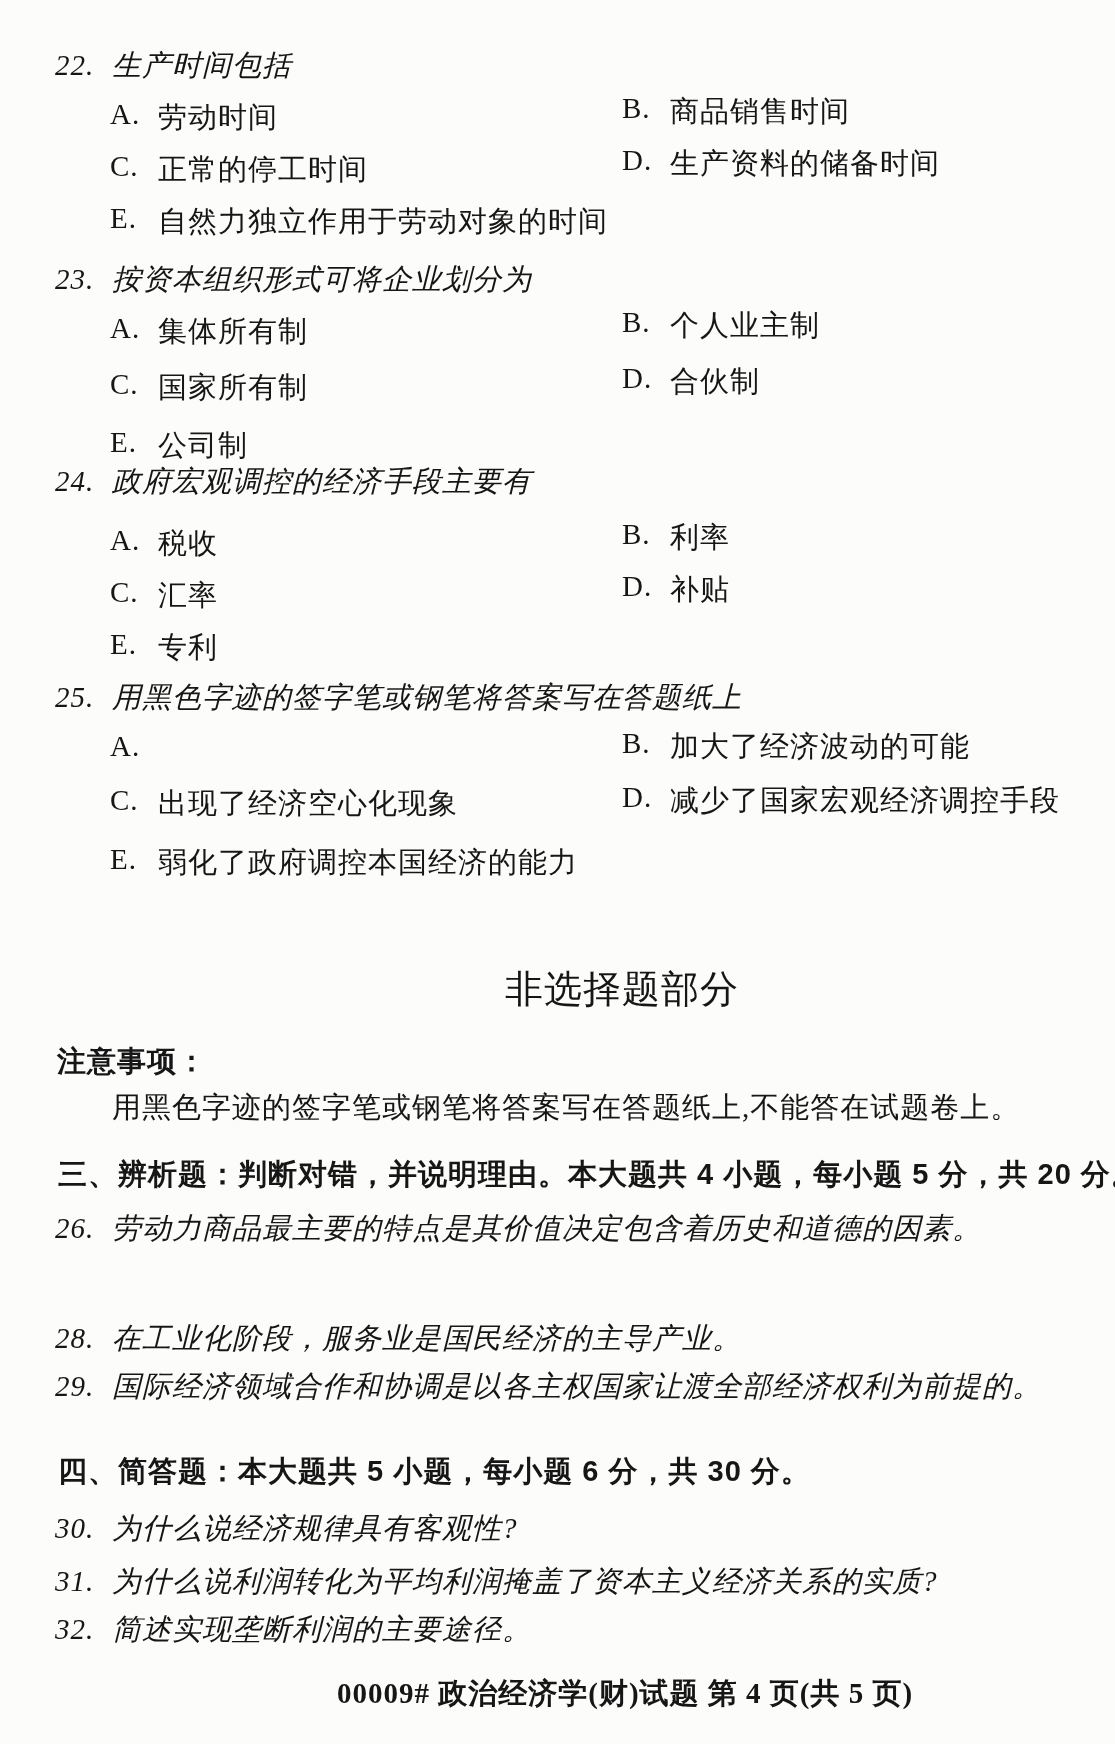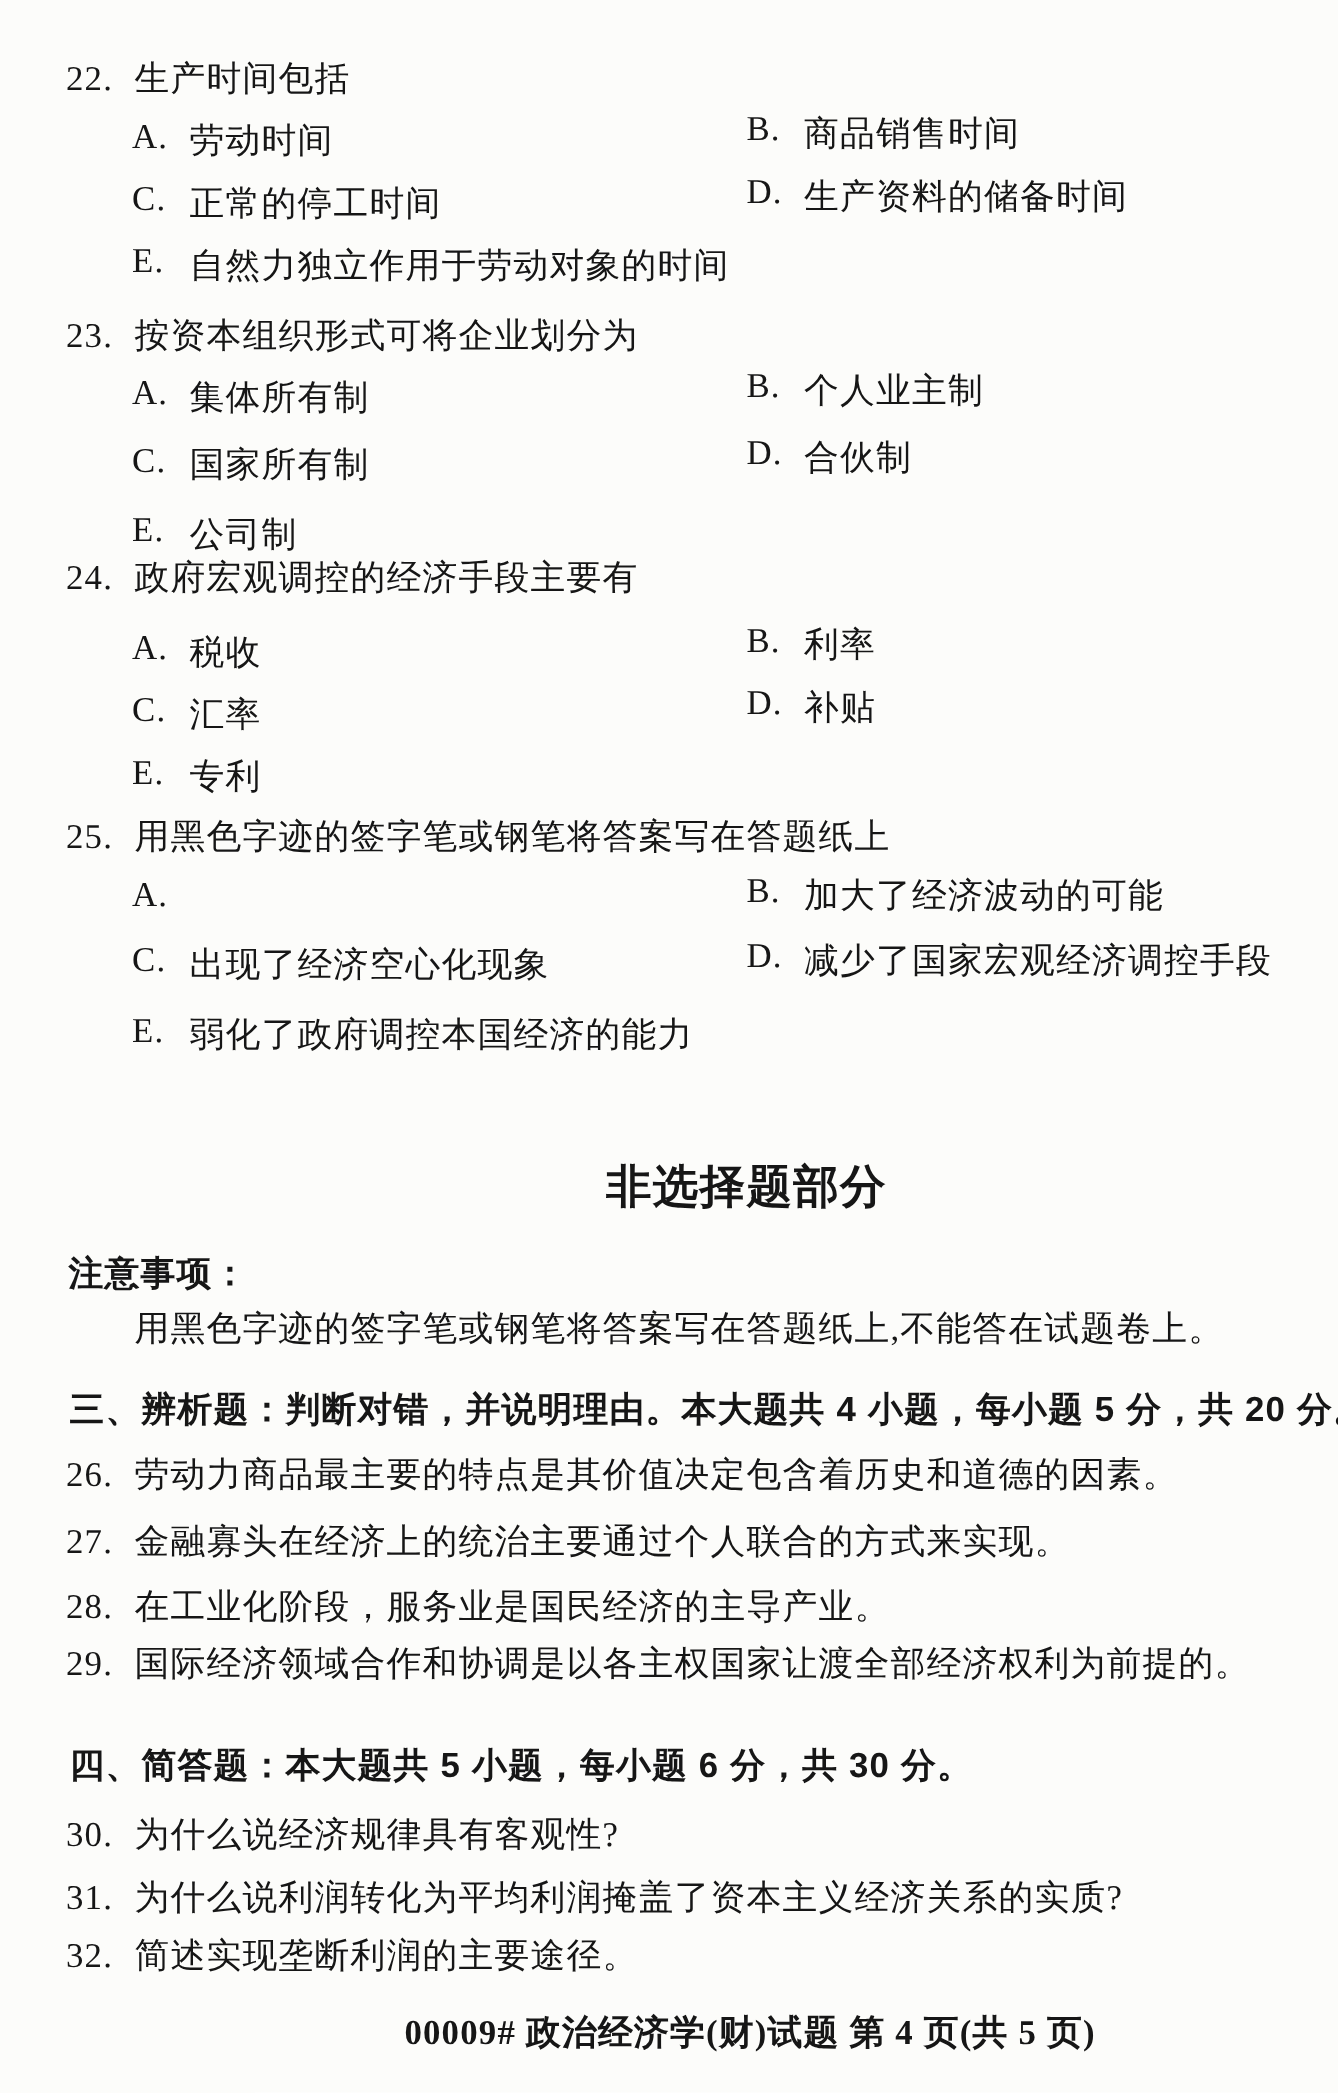--- a/index.html
+++ b/index.html
@@ -10,21 +10,21 @@
     margin:0 auto;
     background:#fcfcfa;
     color:#161616;
     font-family:"Liberation Serif","DejaVu Serif",serif;
     font-size:29px;
     letter-spacing:1px;
     overflow:hidden;
   }
   .abs{position:absolute;white-space:nowrap;}
   
-  .qline{left:55px;}
+  .qline{left:55px;font-style:italic;}
   .qnum{display:inline-block;width:57px;}
   
   .opt{display:flex;}
   .opt.colL{left:110px;}
   .opt.colR{left:622px;}
   .olabel{display:inline-block;width:48px;flex:0 0 48px;}
   
   .sec-header{
     left:58px;
     font-family:"Liberation Sans","DejaVu Sans",sans-serif;
@@ -33,21 +33,21 @@
   }
   .notes-label{
     left:57px;
     font-family:Liberation Mono, monospace;
     font-weight:700;
   }
   .notes-text{left:112px;}
   .heading{
     left:505px;
     font-family:"Liberation Sans","DejaVu Sans",sans-serif;
-    font-weight:700;
+    font-weight:400;
     font-size:38px;
     letter-spacing:1px;
   }
   .footer{left:337px;font-weight:bold;}
 </style>
 </head>
 <body>
 
 <div class="page">
 
@@ -148,23 +148,20 @@
 
   <div class="abs heading" style="top:964px">非选择题部分</div>
 
   <div class="abs notes-label" style="top:1042px">注意事项：</div>
   <div class="abs notes-text" style="top:1088px">用黑色字迹的签字笔或钢笔将答案写在答题纸上,不能答在试题卷上。</div>
 
   <div class="abs sec-header" style="top:1155px">三、辨析题：判断对错，并说明理由。本大题共 4 小题，每小题 5 分，共 20 分。</div>
   <div class="abs qline" style="top:1209px">
     <span class="qnum">26.</span><span>劳动力商品最主要的特点是其价值决定包含着历史和道德的因素。</span>
   </div>
-  <div class="abs qline" style="top:1265px">
-    <span class="qnum">27.</span><span>金融寡头在经济上的统治主要通过个人联合的方式来实现。</span>
-  </div>
   <div class="abs qline" style="top:1319px">
     <span class="qnum">28.</span><span>在工业化阶段，服务业是国民经济的主导产业。</span>
   </div>
   <div class="abs qline" style="top:1367px">
     <span class="qnum">29.</span><span>国际经济领域合作和协调是以各主权国家让渡全部经济权利为前提的。</span>
   </div>
 
   <div class="abs sec-header" style="top:1452px">四、简答题：本大题共 5 小题，每小题 6 分，共 30 分。</div>
   <div class="abs qline" style="top:1509px">
     <span class="qnum">30.</span><span>为什么说经济规律具有客观性?</span>

